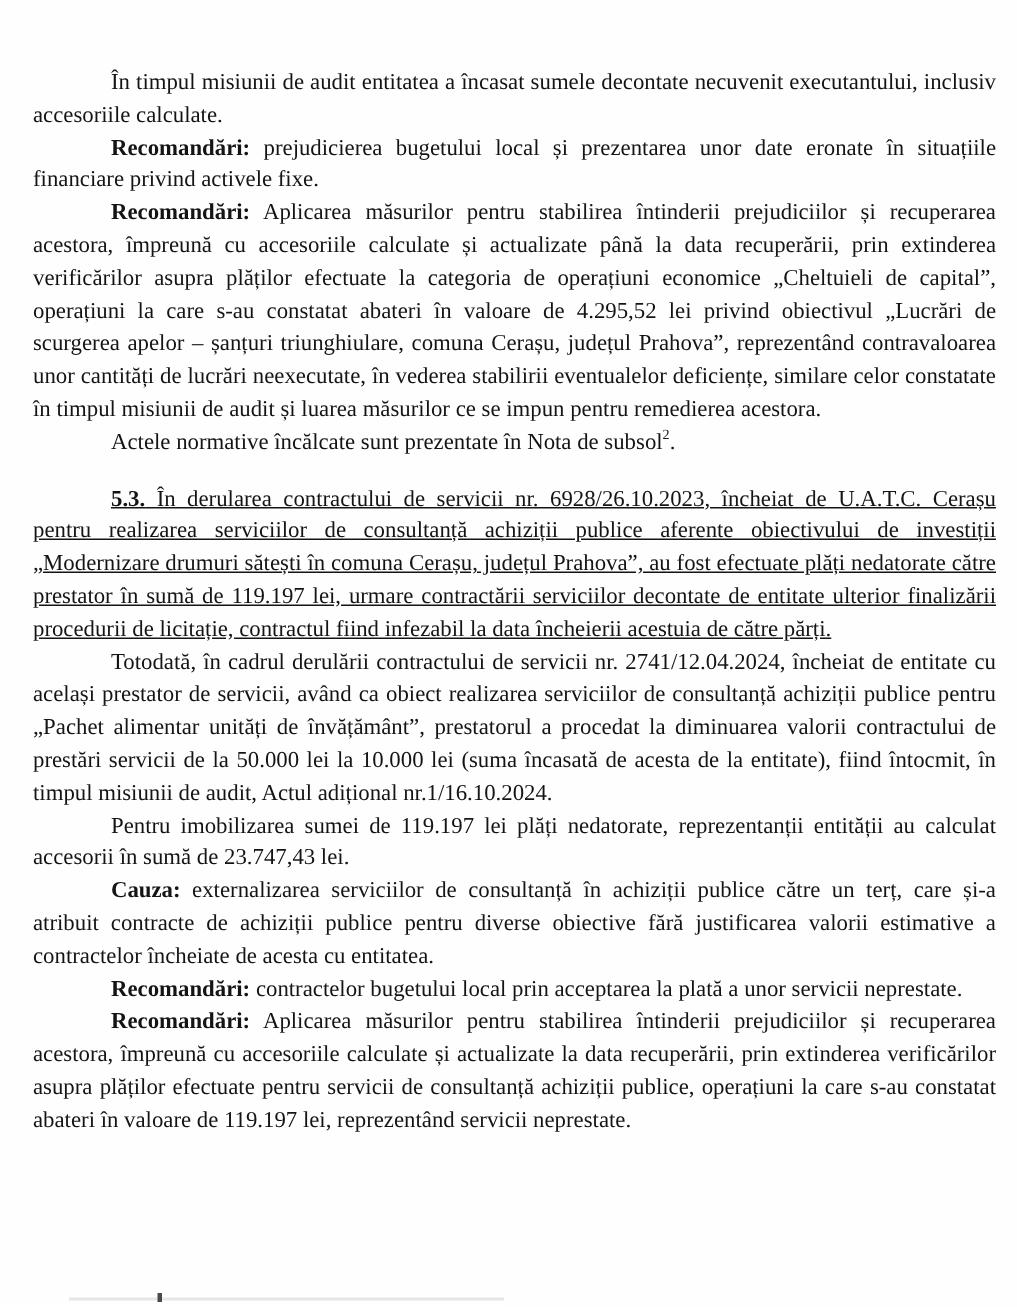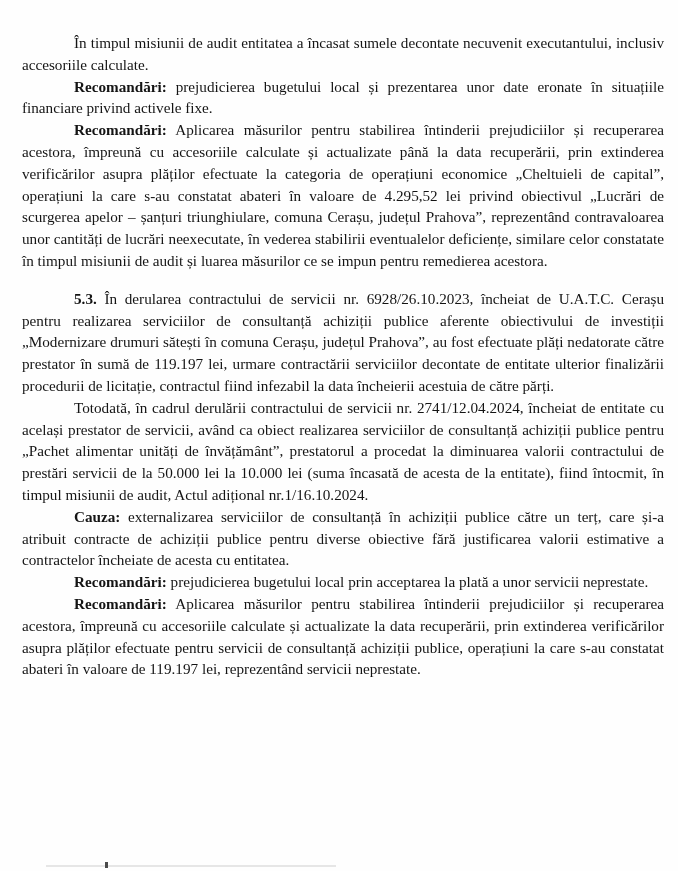--- a/index.html
+++ b/index.html
@@ -10,30 +10,31 @@
   }
   .page {
     position: relative;
     width: 678px;
     height: 871px;
     background: #fefefe;
     color: #141414;
     font-family: "Liberation Serif", "DejaVu Serif", serif;
     font-size: 15.2px;
     line-height: 21.8px;
-    padding: 32px 14px 0 22px;
+    padding: 44px 14px 0 22px;
     overflow: hidden;
   }
   .para {
     margin: 0;
     text-align: justify;
     text-indent: 52px;
   }
   .section-gap {
     margin-top: 16px;
+    text-decoration: underline;
   }
   .lead {
     font-weight: bold;
   }
   sup {
     font-size: 0.62em;
     line-height: 0;
     vertical-align: super;
   }
   .scan-artifact-line {
@@ -58,28 +59,30 @@
 
 <div class="page">
 
   <p class="para"><span>În timpul misiunii de audit entitatea a încasat sumele decontate necuvenit executantului, inclusiv accesoriile calculate.</span></p>
 
 
   <p class="para"><b class="lead">Recomandări:</b><span> prejudicierea bugetului local și prezentarea unor date eronate în situațiile financiare privind activele fixe.</span></p>
 
   <p class="para"><b class="lead">Recomandări:</b><span> Aplicarea măsurilor pentru stabilirea întinderii prejudiciilor și recuperarea acestora, împreună cu accesoriile calculate și actualizate până la data recuperării, prin extinderea verificărilor asupra plăților efectuate la categoria de operațiuni economice „Cheltuieli de capital”, operațiuni la care s-au constatat abateri în valoare de 4.295,52 lei privind obiectivul „Lucrări de scurgerea apelor – șanțuri triunghiulare, comuna Cerașu, județul Prahova”, reprezentând contravaloarea unor cantități de lucrări neexecutate, în vederea stabilirii eventualelor deficiențe, similare celor constatate în timpul misiunii de audit și luarea măsurilor ce se impun pentru remedierea acestora.</span></p>
 
+  <p class="para"><span>Actele normative încălcate sunt prezentate în Nota de subsol</span><sup>2</sup><span>.</span></p>
 
   <p class="para section-gap"><b class="lead">5.3.</b><span> În derularea contractului de servicii nr. 6928/26.10.2023, încheiat de U.A.T.C. Cerașu pentru realizarea serviciilor de consultanță achiziții publice aferente obiectivului de investiții „Modernizare drumuri sătești în comuna Cerașu, județul Prahova”, au fost efectuate plăți nedatorate către prestator în sumă de 119.197 lei, urmare contractării serviciilor decontate de entitate ulterior finalizării procedurii de licitație, contractul fiind infezabil la data încheierii acestuia de către părți.</span></p>
 
   <p class="para"><span>Totodată, în cadrul derulării contractului de servicii nr. 2741/12.04.2024, încheiat de entitate cu același prestator de servicii, având ca obiect realizarea serviciilor de consultanță achiziții publice pentru „Pachet alimentar unități de învățământ”, prestatorul a procedat la diminuarea valorii contractului de prestări servicii de la 50.000 lei la 10.000 lei (suma încasată de acesta de la entitate), fiind întocmit, în timpul misiunii de audit, Actul adițional nr.1/16.10.2024.</span></p>
 
+  <p class="para"><span>Pentru imobilizarea sumei de 119.197 lei plăți nedatorate, reprezentanții entității au calculat accesorii în sumă de 23.747,43 lei.</span></p>
 
   <p class="para"><b class="lead">Cauza:</b><span> externalizarea serviciilor de consultanță în achiziții publice către un terț, care și-a atribuit contracte de achiziții publice pentru diverse obiective fără justificarea valorii estimative a contractelor încheiate de acesta cu entitatea.</span></p>
 
-  <p class="para"><b class="lead">Recomandări:</b><span> prejudicierea bugetului local prin acceptarea la plată a unor servicii neprestate.</span></p>
+  <p class="para"><b class="lead">Recomandări:</b><span> contractelor bugetului local prin acceptarea la plată a unor servicii neprestate.</span></p>
 
   <p class="para"><b class="lead">Recomandări:</b><span> Aplicarea măsurilor pentru stabilirea întinderii prejudiciilor și recuperarea acestora, împreună cu accesoriile calculate și actualizate la data recuperării, prin extinderea verificărilor asupra plăților efectuate pentru servicii de consultanță achiziții publice, operațiuni la care s-au constatat abateri în valoare de 119.197 lei, reprezentând servicii neprestate.</span></p>
 
   <div class="scan-artifact-line"></div>
   <div class="scan-artifact-tick"></div>
 
 </div>
 
 </body></html>

